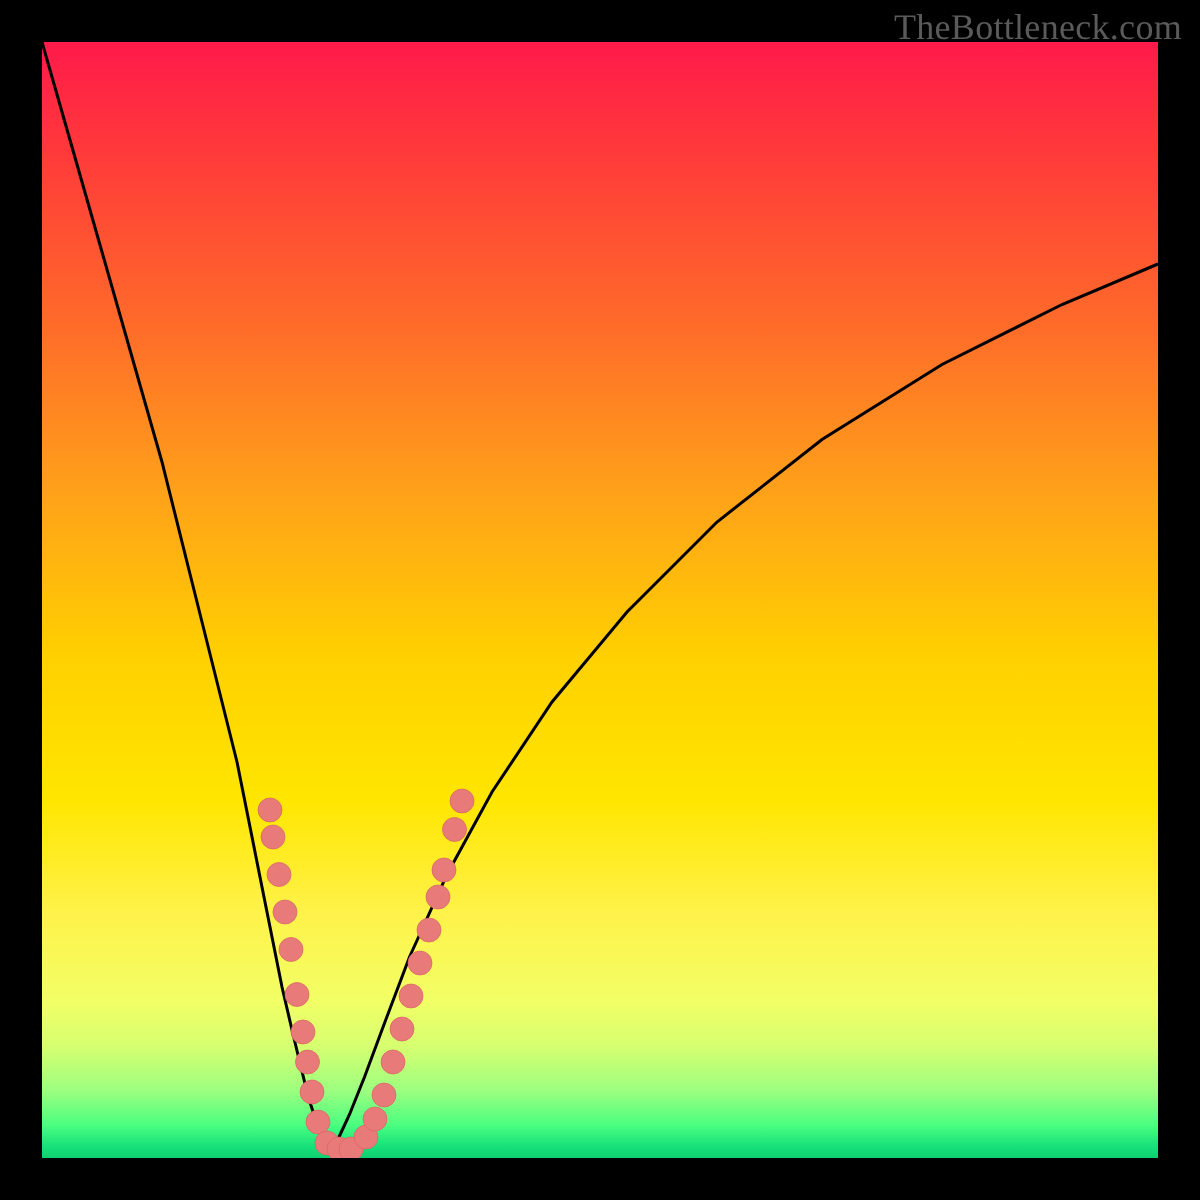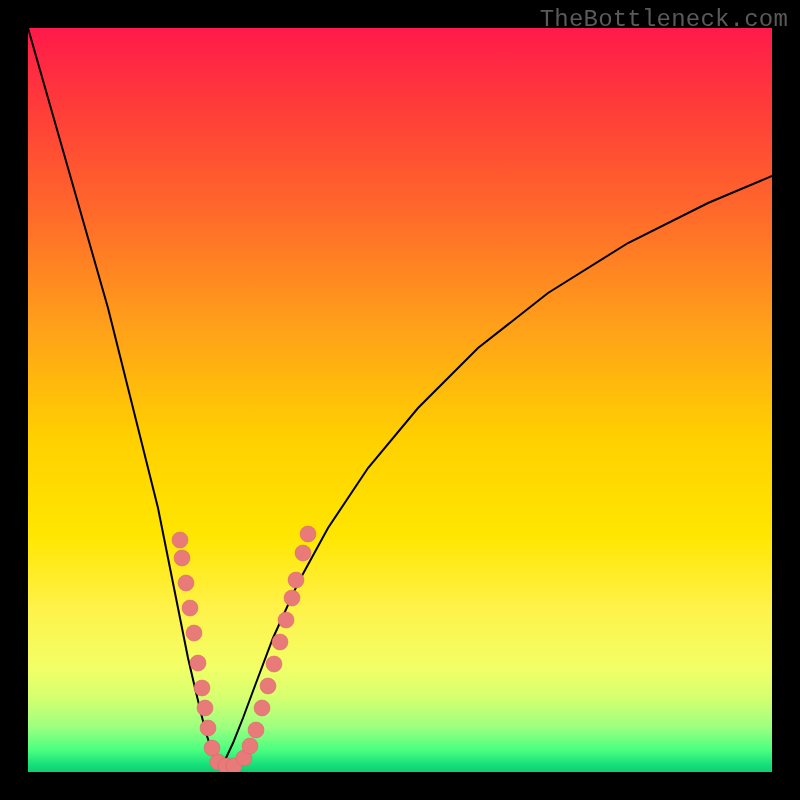--- a/index.html
+++ b/index.html
@@ -29,21 +29,21 @@
       #9cff80 94%,
       #4cff80 97%,
       #16e07a 99%,
       #0fcf70 100%
     );
   }
   .watermark {
     position: absolute;
     top: 6px;
     right: 12px;
-    font-family: Liberation Mono, monospace;
+    font-family: Liberation Serif, serif;
     font-size: 24px;
     font-weight: 500;
     color: #5a5a5a;
     letter-spacing: 0.2px;
     user-select: none;
   }
   svg.curves {
     position: absolute;
     left: 0; top: 0;
     width: 100%;

